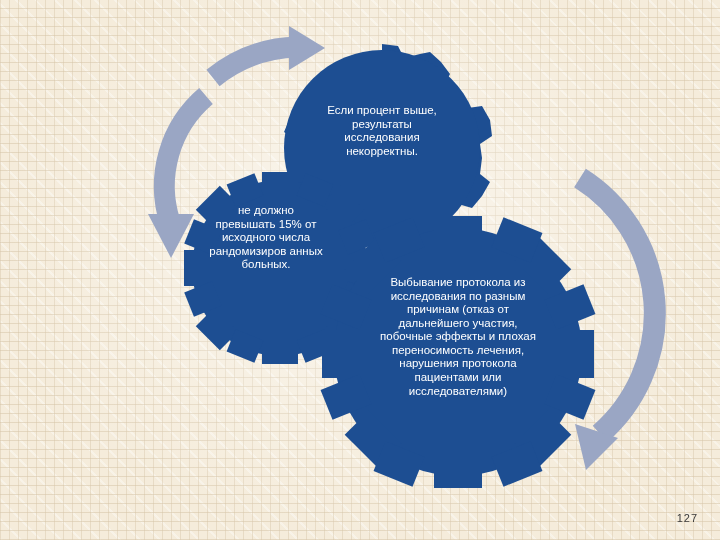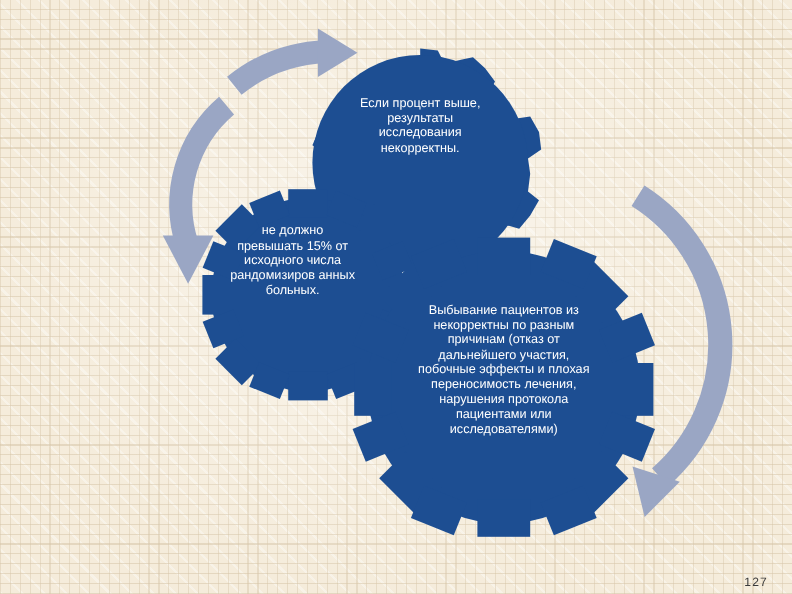--- a/index.html
+++ b/index.html
@@ -44,40 +44,40 @@
   }
   .gear-text {
     position: absolute;
     color: #ffffff;
     text-align: center;
     line-height: 1.18;
     pointer-events: none;
   }
   #gear-text-top {
     left: 318px;
-    top: 88px;
+    top: 104px;
     width: 128px;
     font-size: 11.5px;
   }
   #gear-text-left {
     left: 208px;
     top: 204px;
     width: 116px;
     font-size: 11.5px;
   }
   #gear-text-right {
     left: 372px;
     top: 276px;
     width: 172px;
     font-size: 11.5px;
   }
   .page-number {
     position: absolute;
     right: 22px;
-    bottom: 4px;
+    bottom: 16px;
     font-size: 11px;
     color: #3a3a3a;
     letter-spacing: 1px;
   }
 </style>
 </head>
 <body>
 
 <div class="slide">
 
@@ -165,17 +165,17 @@
           <rect x="554" y="376" width="32" height="42" transform="rotate(-68 570 397)"></rect>
         </g>
       </g>
     </svg>
   </div>
 
   <div class="gear-text" id="gear-text-top">Если процент выше, результаты исследования некорректны.</div>
 
   <div class="gear-text" id="gear-text-left">не должно превышать 15% от исходного числа рандомизиров анных больных.</div>
 
-  <div class="gear-text" id="gear-text-right">Выбывание пациентов из некорректны по разным причинам (отказ от дальнейшего участия, побочные эффекты и плохая переносимость лечения, нарушения протокола пациентами или исследователями)</div>
+  <div class="gear-text" id="gear-text-right">Выбывание протокола из исследования по разным причинам (отказ от дальнейшего участия, побочные эффекты и плохая переносимость лечения, нарушения протокола пациентами или исследователями)</div>
 
   <div class="page-number">127</div>
 
 </div>
 
 </body></html>

